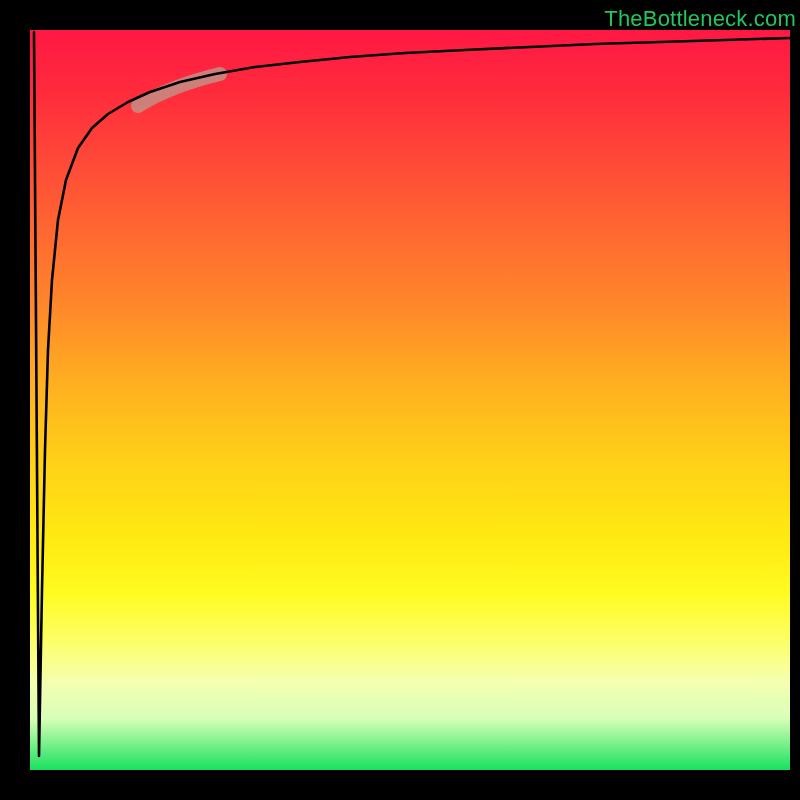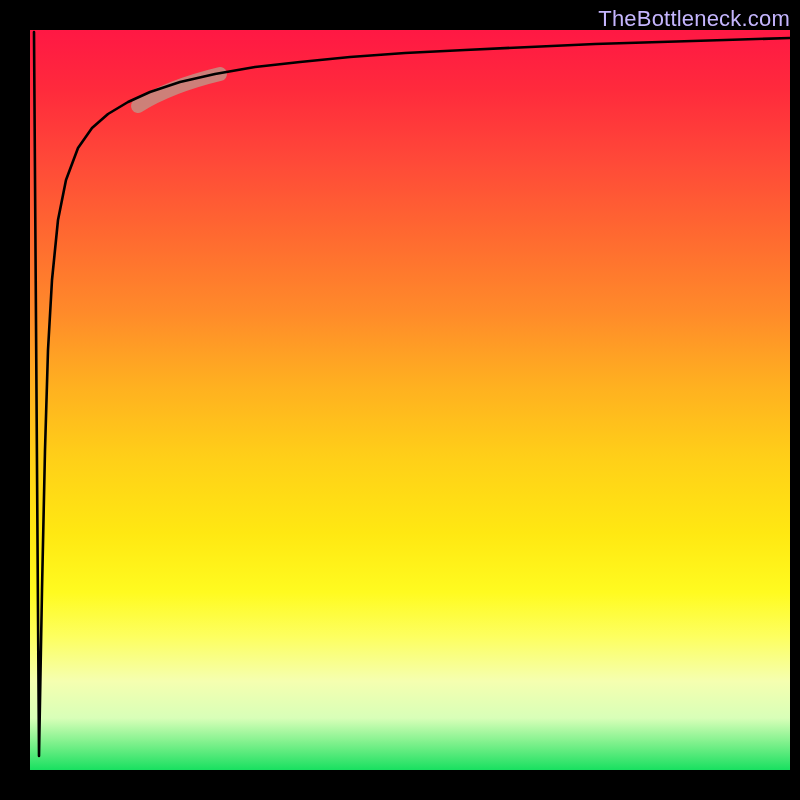--- a/index.html
+++ b/index.html
@@ -40,22 +40,22 @@
   .curve-svg {
     position: absolute;
     left: 0; top: 0;
     width: 100%; height: 100%;
     overflow: visible;
   }
 
   .attribution {
     position: absolute;
     top: 6px;
-    right: 10px;
-    color: #c4b5fd;
+    right: 4px;
+    color: #22c55e;
     font-size: 22px;
     font-weight: 400;
     letter-spacing: 0.2px;
   }
 </style>
 </head>
 <body>
 
 <div class="chart-wrap">
 

